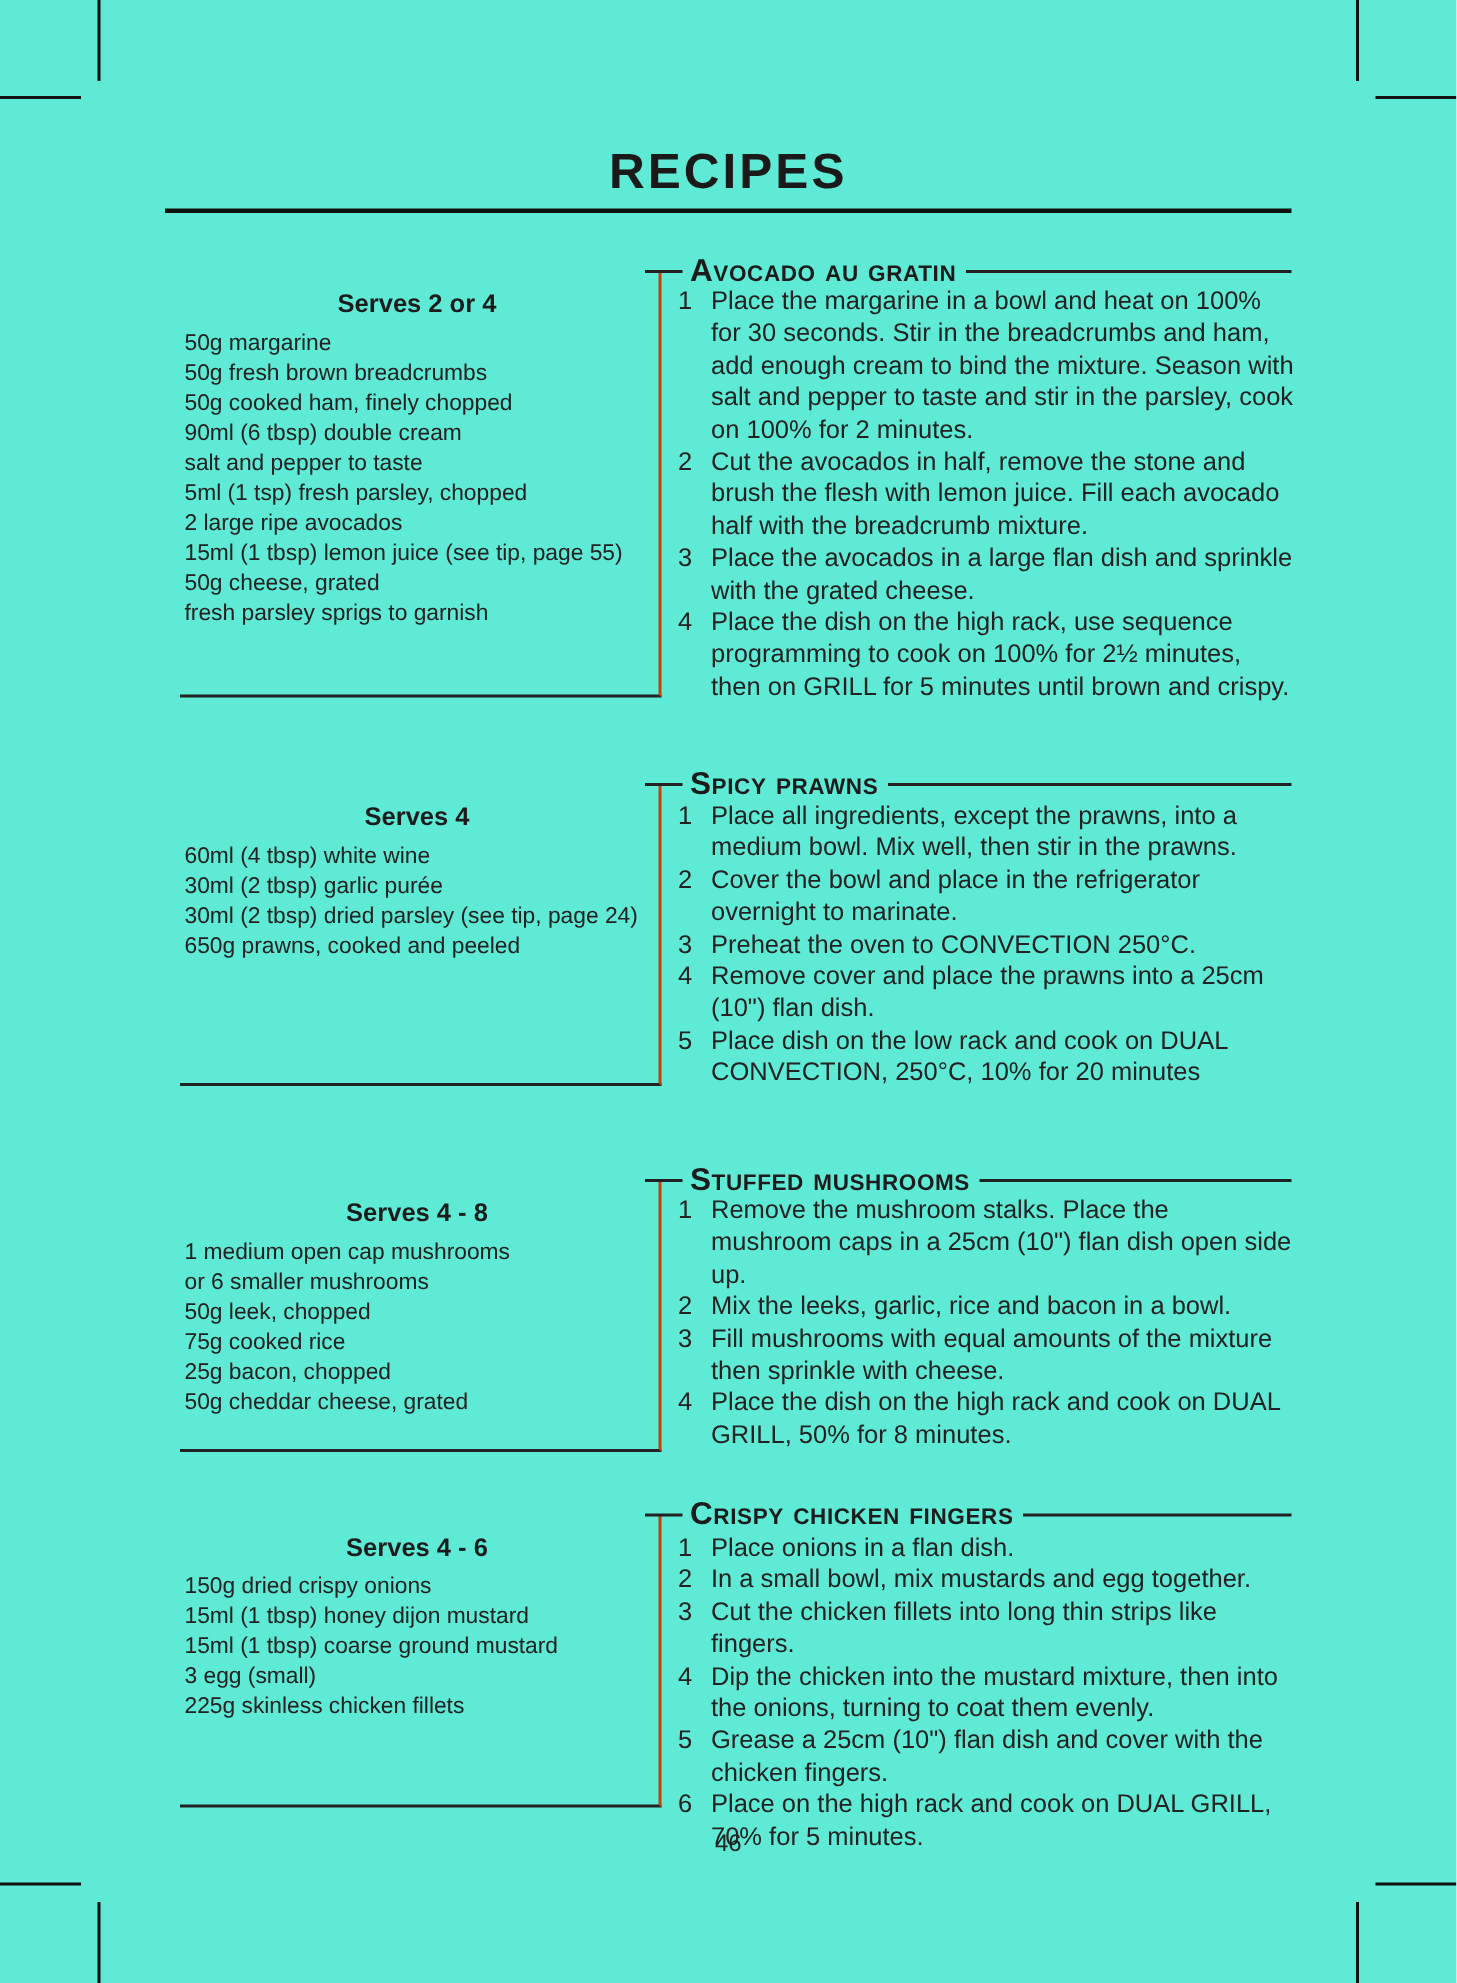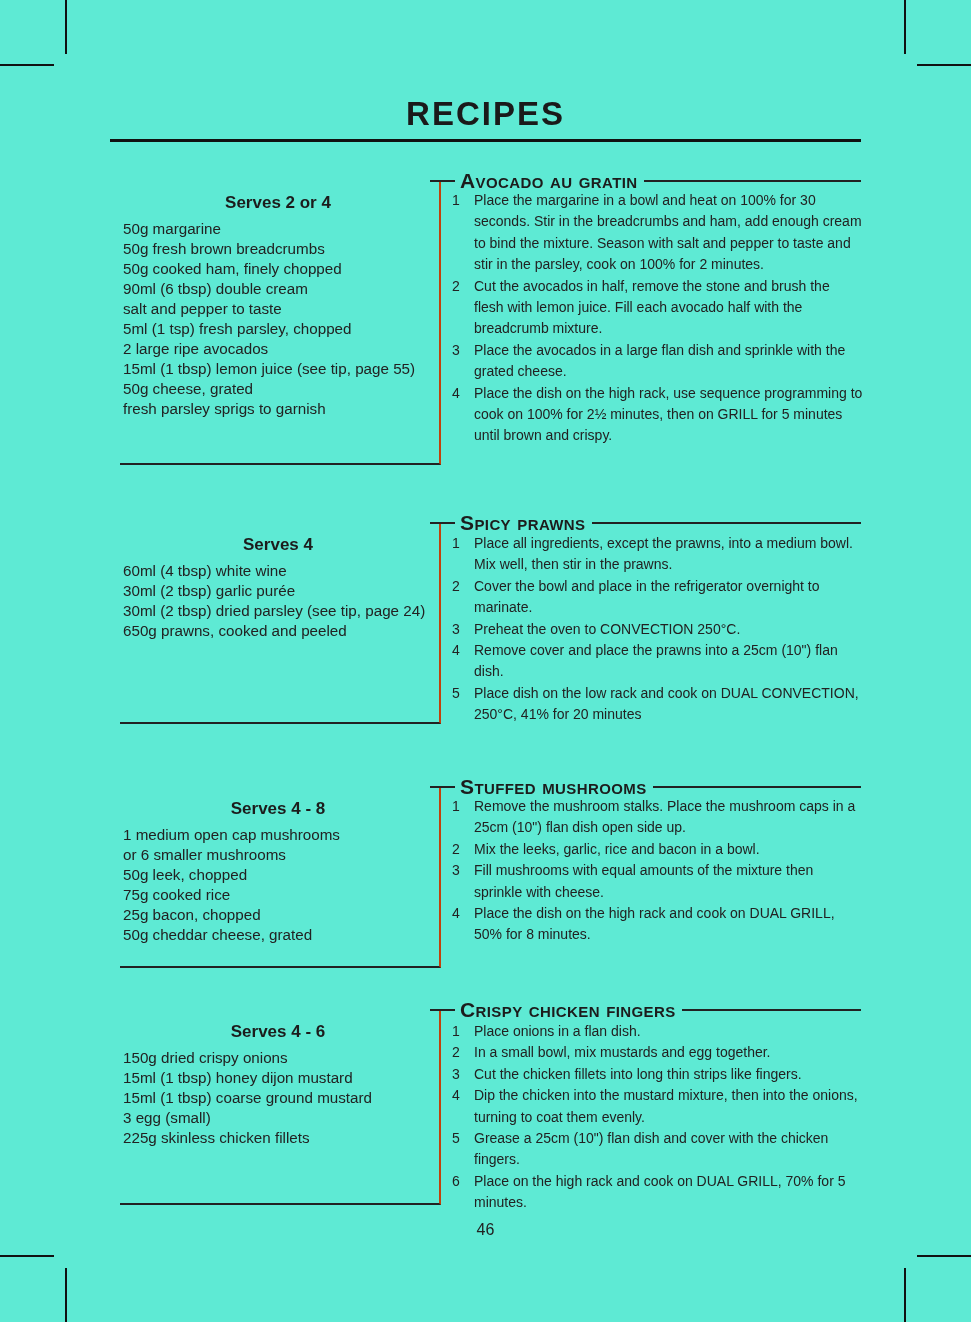--- a/index.html
+++ b/index.html
@@ -35,21 +35,21 @@
   .ing-box {
     position:absolute; left:120px; width:321px; box-sizing:border-box;
     border-right:2px solid #c2410c; border-bottom:2px solid #222;
     padding:12px 6px 0 3px;
   }
   .serves { margin:0 0 6px 0; font-size:17px; font-weight:bold; text-align:center; color:#1c1c1c; }
   .ing-list { list-style:none; margin:0; padding:0; font-size:15.2px; line-height:20px; }
 
   .steps {
     position:absolute; left:451px; width:412px; margin:0; padding:0;
-    list-style:none; counter-reset:step; font-size:14px; line-height:21.4px;
+    list-style:none; counter-reset:step; font-size:17px; line-height:21.4px;
   }
   .steps li { counter-increment:step; position:relative; padding-left:23px; }
   .steps li::before { content:counter(step); position:absolute; left:1px; top:0; }
 
   
   .s1 .head-row { top:167px; }  .s1 .ing-box { top:181px; height:284px; }  .s1 .steps { top:190px; }
   .s2 .head-row { top:509px; }  .s2 .ing-box { top:523px; height:201px; }  .s2 .steps { top:533px; }
   .s3 .head-row { top:773px; }  .s3 .ing-box { top:787px; height:181px; }  .s3 .steps { top:796px; }
   .s4 .head-row { top:996px; }  .s4 .ing-box { top:1010px; height:195px; } .s4 .steps { top:1021px; }
 
@@ -117,21 +117,21 @@
     <div class="head-row">
       <span class="head-dash"></span>
       <h2 class="head-title">Spicy prawns</h2>
       <span class="head-rule"></span>
     </div>
     <ol class="steps">
         <li>Place all ingredients, except the prawns, into a medium bowl. Mix well, then stir in the prawns.</li>
         <li>Cover the bowl and place in the refrigerator overnight to marinate.</li>
         <li>Preheat the oven to CONVECTION 250°C.</li>
         <li>Remove cover and place the prawns into a 25cm (10") flan dish.</li>
-        <li>Place dish on the low rack and cook on DUAL CONVECTION, 250°C, 41% for 20 minutes</li>
+        <li>Place dish on the low rack and cook on DUAL CONVECTION, 250°C, 10% for 20 minutes</li>
       </ol>
   </section>
 
   <section class="recipe s3">
     <div class="ing-box">
       <h3 class="serves">Serves 4 - 8</h3>
       <ul class="ing-list">
           <li>1 medium open cap mushrooms</li>
           <li>or 6 smaller mushrooms</li>
           <li>50g leek, chopped</li>

